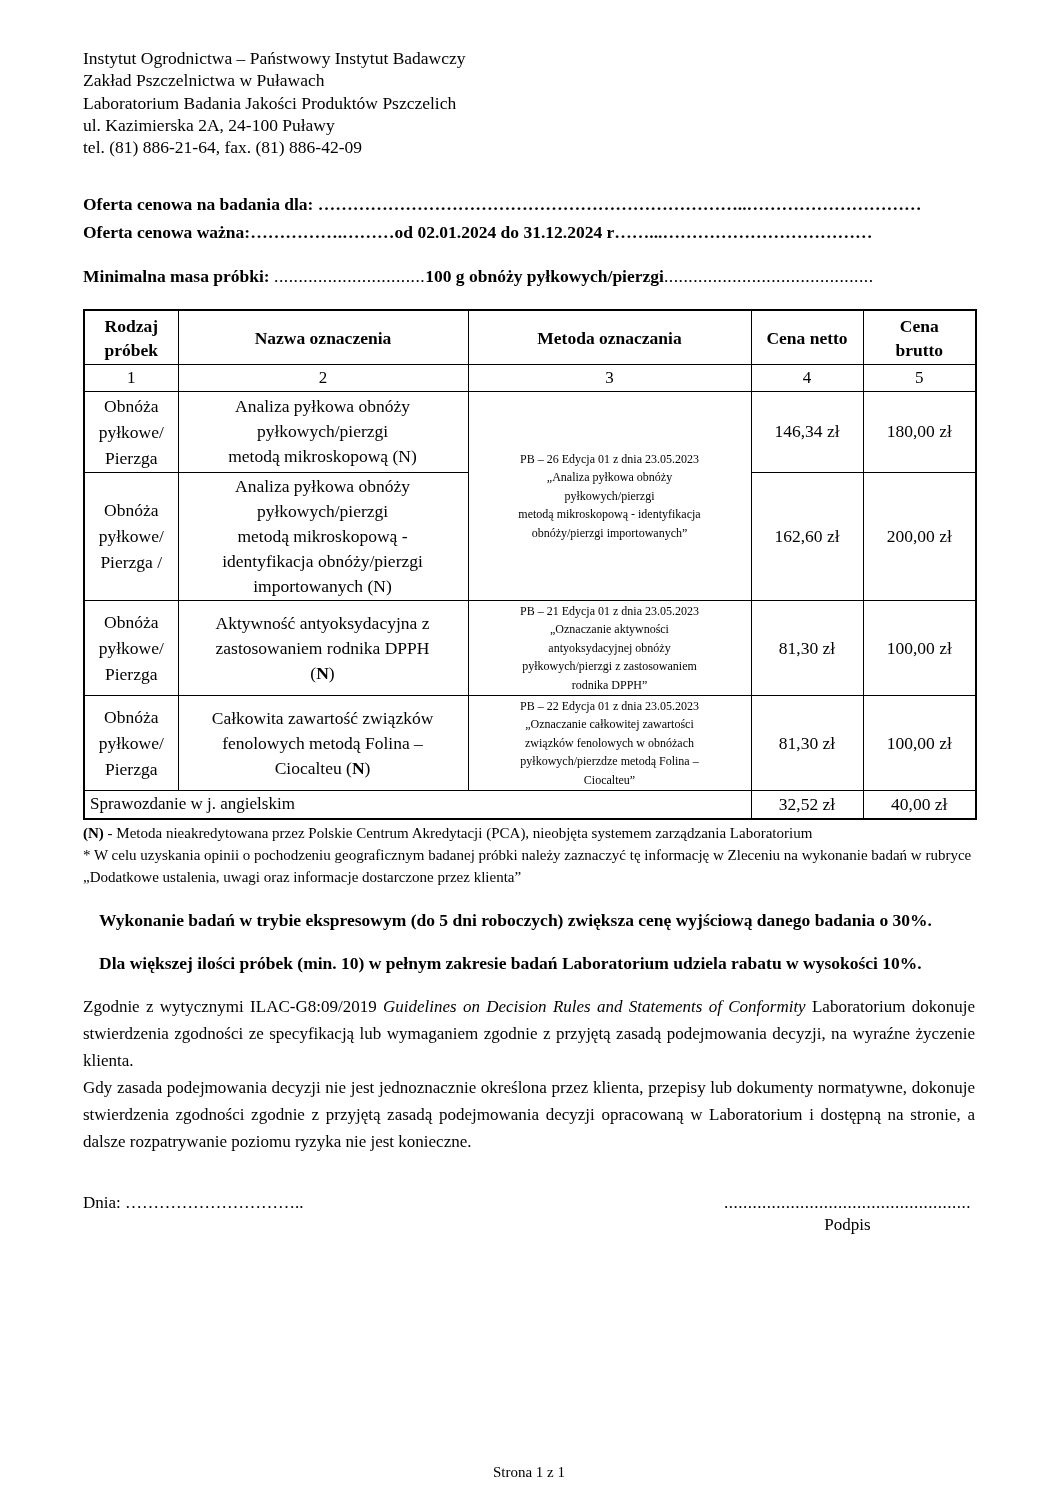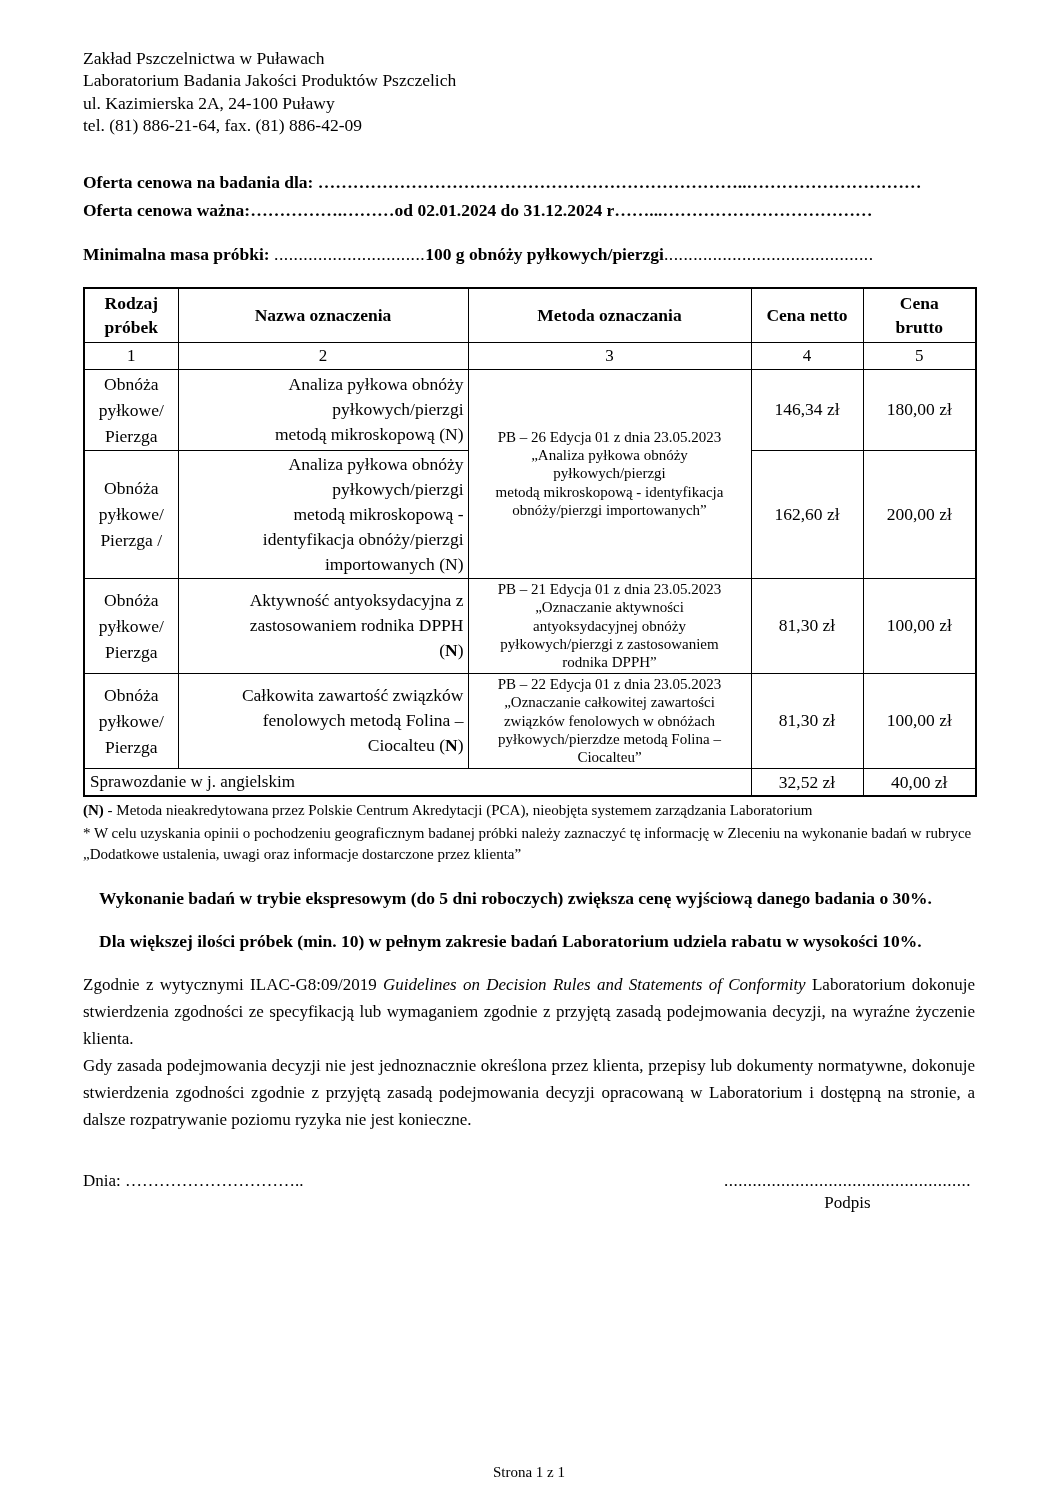--- a/index.html
+++ b/index.html
@@ -35,22 +35,22 @@
   }
   .price-table th, .price-table td {
     border:1.5px solid #000;
     padding:1px 4px;
     vertical-align:middle;
     overflow:hidden;
   }
   .price-table th { font-size:17.5px; font-weight:bold; line-height:24px; white-space:pre-line; text-align:center; }
   tr.num-row td { text-align:center; font-size:17px; font-weight:normal; }
   td.c-sample { text-align:center; font-size:17.5px; line-height:26px; }
-  td.c-name   { text-align:right; font-size:17.5px; line-height:25px; padding-left:3px; white-space:pre-line; }
-  td.c-method { text-align:center; font-size:15px; line-height:18.4px; white-space:pre-line; }
+  td.c-name   { text-align:center; font-size:17.5px; line-height:25px; padding-left:3px; white-space:pre-line; }
+  td.c-method { text-align:center; font-size:12px; line-height:18.4px; white-space:pre-line; }
   td.c-price  { text-align:center; font-size:17.5px; white-space:nowrap; }
   td.c-summary{ text-align:left; font-size:17px; padding-left:5px; }
 
   
   .footnote { margin:3px 0 0 0; font-size:15px; line-height:21.5px; }
   .footnote-star { margin:1px 0 0 0; font-size:15px; line-height:21.5px; text-align:left; }
 
   
   .notes-bold { margin-top:19px; }
   .notes-bold p { margin:16px; font-size:17.5px; font-weight:bold; line-height:27px; text-align:justify; }
@@ -70,20 +70,21 @@
   .footer { position:absolute; left:83px; top:1401px; font-size:13px; line-height:18px; }
   .page-number { position:absolute; left:0; top:1464px; width:1058px; text-align:center; font-size:15px; }
 </style>
 </head>
 <body>
 
 <div class="page">
   <div class="content">
 
     <div class="letterhead">
+      <div>Instytut Ogrodnictwa – Państwowy Instytut Badawczy</div>
       <div>Zakład Pszczelnictwa w Puławach</div>
       <div>Laboratorium Badania Jakości Produktów Pszczelich</div>
       <div>ul. Kazimierska 2A, 24-100 Puławy</div>
       <div>tel. (81) 886-21-64, fax. (81) 886-42-09</div>
     </div>
 
 
     <div class="offer-block">
       <div class="offer-line"><span>Oferta cenowa na badania dla: </span><span>………………………………………………………………..…………………………</span></div>
       <div class="offer-line"><span>Oferta cenowa ważna:</span><span>…………….………</span><span>od 02.01.2024 do 31.12.2024 r</span><span>……...………………………………</span></div>

